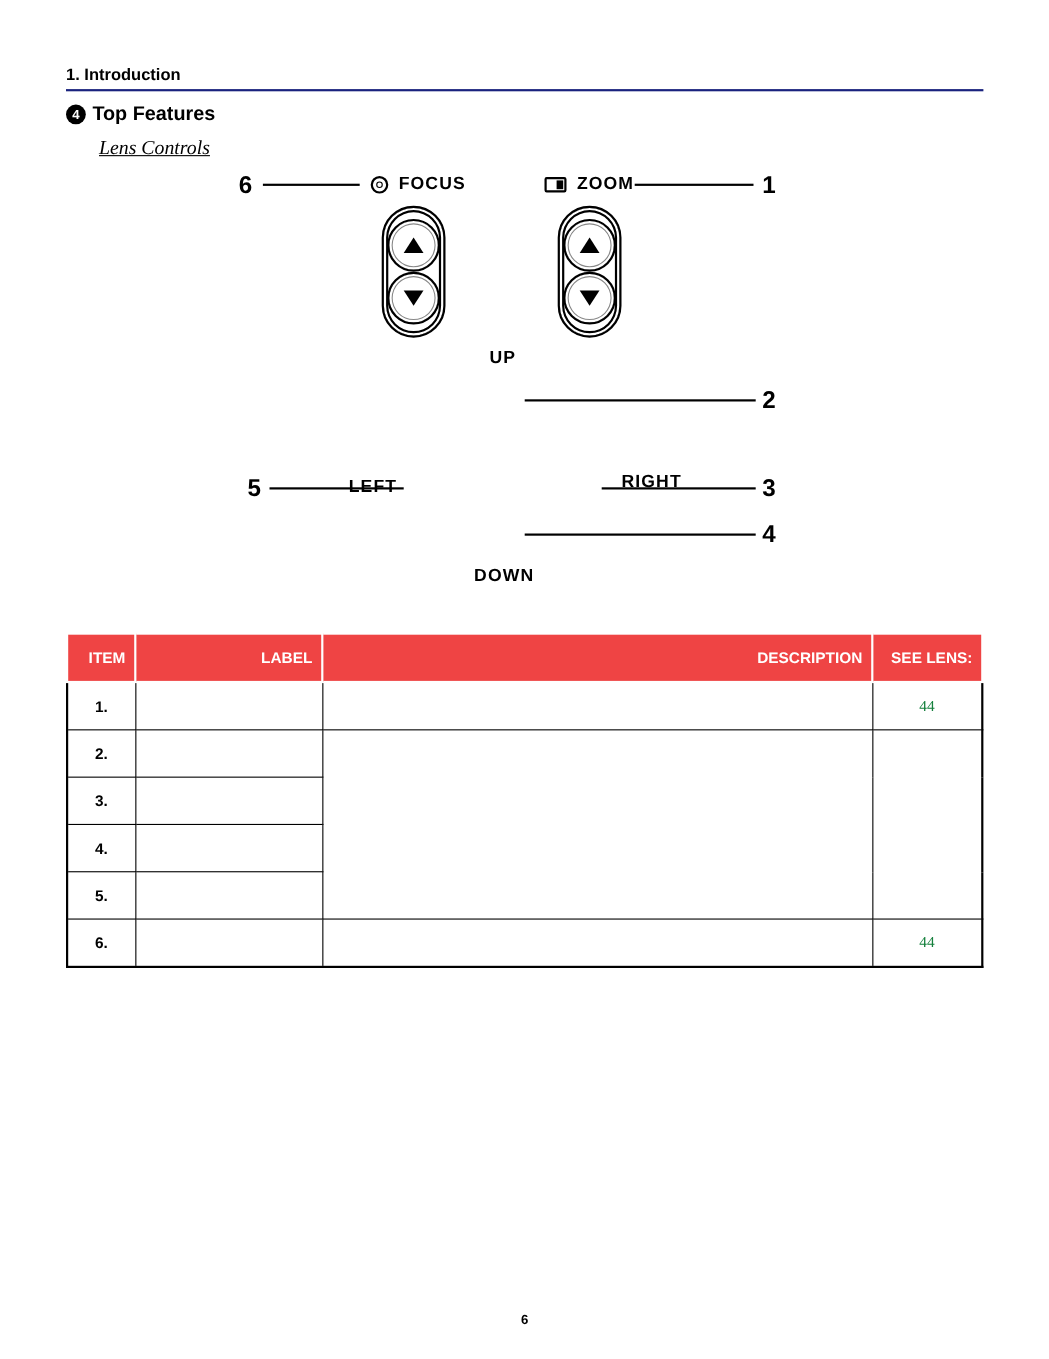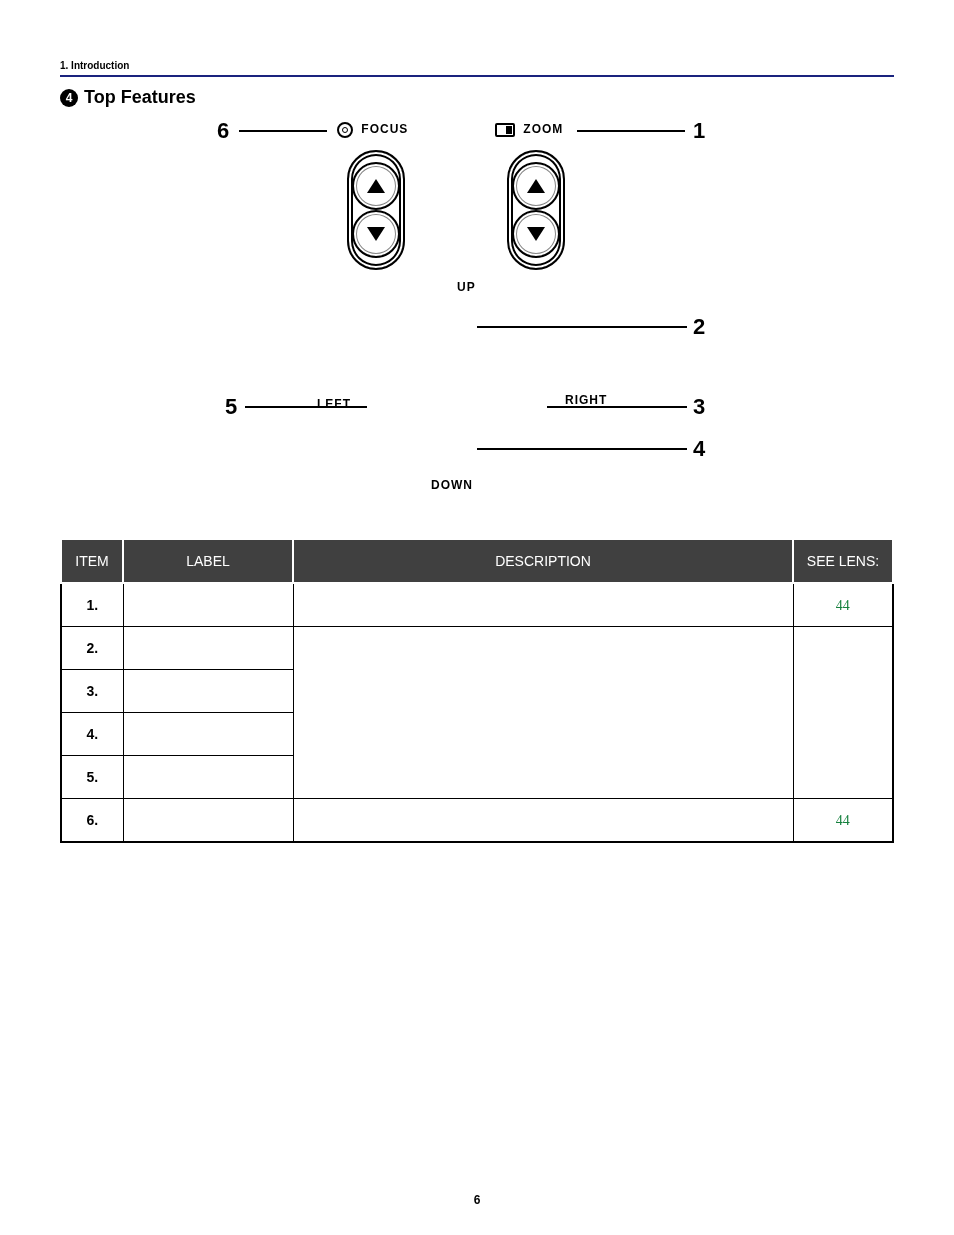--- a/index.html
+++ b/index.html
@@ -10,21 +10,21 @@
     color: #000;
   }
   .page {
     width: 954px;
     height: 1235px;
     box-sizing: border-box;
     padding: 60px 60px 40px 60px;
     position: relative;
   }
   .chapter-heading {
-    font-size: 10px;
+    font-size: 15px;
     font-weight: bold;
     margin-bottom: 4px;
   }
   .chapter-rule {
     border: none;
     border-top: 2px solid #1a237e;
     margin: 0 0 10px 0;
   }
   .section-heading {
     font-size: 18px;
@@ -69,21 +69,21 @@
     font-size: 22px;
     font-weight: bold;
   }
   .callout-line {
     position: absolute;
     background: #000;
     height: 2px;
   }
   .label-txt {
     position: absolute;
-    font-size: 12px;
+    font-size: 16px;
     font-weight: bold;
     letter-spacing: 1px;
   }
   .pill {
     position: absolute;
     width: 58px;
     height: 120px;
     border: 2px solid #000;
     border-radius: 29px;
     box-shadow: inset 0 0 0 2px #fff, inset 0 0 0 4px #000;
@@ -137,26 +137,27 @@
 
   
   table.feature-table {
     width: 100%;
     border-collapse: collapse;
     border: 2px solid #000;
     table-layout: fixed;
     font-size: 14px;
   }
   table.feature-table th {
-    background: #404040;
+    background: #ef4444;
     color: #fff;
-    font-weight: normal;
+    font-weight: bold;
     padding: 8px;
     border: 2px solid #fff;
     height: 26px;
+    text-align: right;
   }
   table.feature-table td {
     border: 1px solid #000;
     padding: 8px 10px;
     height: 26px;
     vertical-align: middle;
   }
   table.feature-table td.num {
     text-align: center;
     font-weight: bold;
@@ -189,20 +190,21 @@
 <div class="page">
 
   <div class="chapter-heading">1. Introduction</div>
   <hr class="chapter-rule">
 
   <div class="section-heading">
     <span class="bullet-circle">4</span>
     <span>Top Features</span>
   </div>
 
+  <div class="subheading">Lens Controls</div>
 
   <div class="diagram-wrap">
     <div class="diagram-inner">
 
       <span class="callout-num" style="left:0; top:0;">6</span>
       <div class="callout-line" style="left:22px; top:12px; width:88px;"></div>
 
       <span class="label-txt" style="left:120px; top:4px;">
         <span class="mini-icon icon-focus"></span>
         <span>FOCUS</span>
@@ -227,21 +229,21 @@
 
       <div class="pill" style="left:290px; top:32px;">
         <div class="btn-circle">
             <div class="tri-up"></div>
           </div>
         <div class="btn-circle">
             <div class="tri-down"></div>
           </div>
       </div>
 
-      <span class="label-txt" style="left:228px; top:162px;margin-left:12px;">UP</span>
+      <span class="label-txt" style="left:228px; top:162px;">UP</span>
 
       <span class="label-txt" style="left:100px; top:258px;margin-top:21px;">LEFT</span>
       <span class="label-txt" style="left:348px; top:275px;">RIGHT</span>
 
 
       <span class="label-txt" style="left:214px; top:360px;">DOWN</span>
 
       <div class="callout-line" style="left:260px; top:208px; width:210px;"></div>
       <span class="callout-num" style="left:476px; top:196px;">2</span>
 

